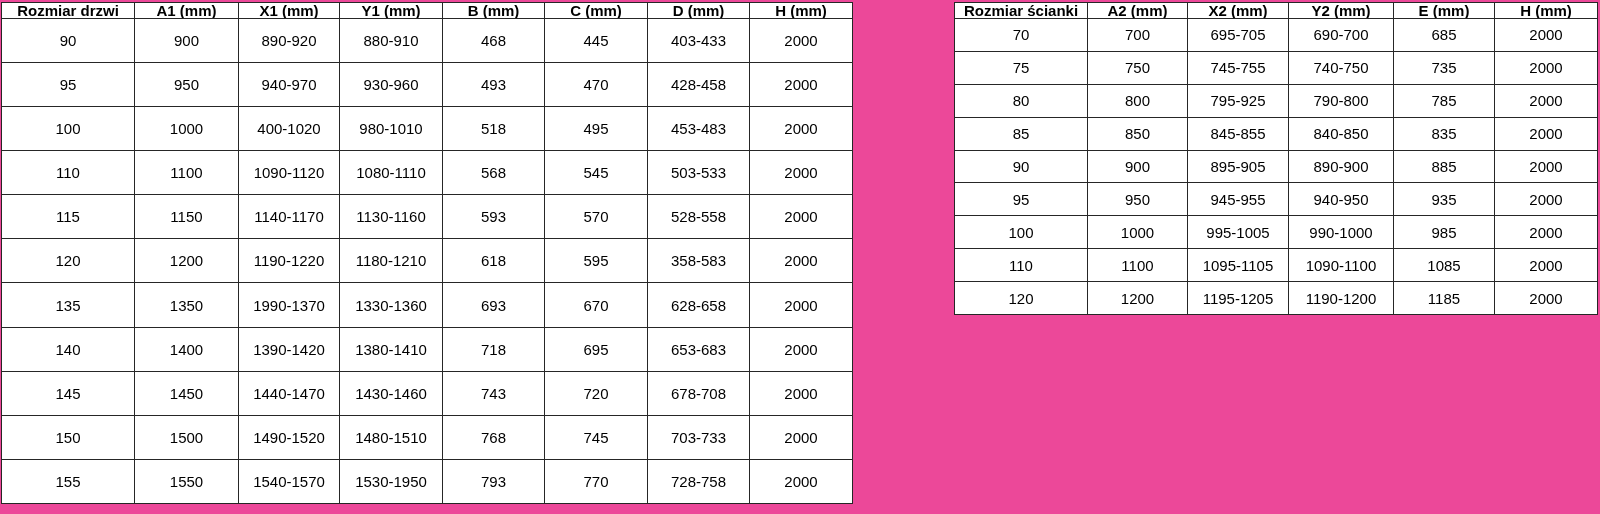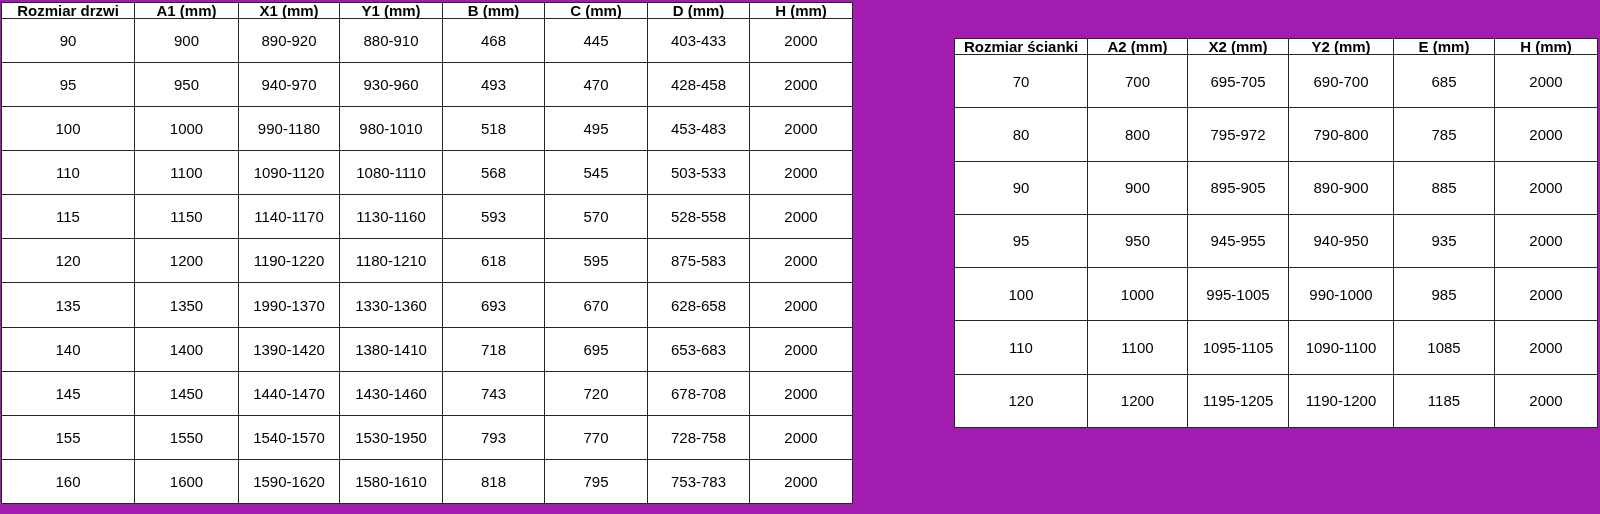--- a/index.html
+++ b/index.html
@@ -9,21 +9,21 @@
     width: 1600px;
     height: 514px;
     overflow: hidden;
     font-family: "Liberation Sans", sans-serif;
     color: #000000;
   }
   .page {
     position: relative;
     width: 1600px;
     height: 514px;
-    background: #a21caf;
+    background: #ec4899;
   }
   table.spec {
     position: absolute;
     border-collapse: collapse;
     table-layout: fixed;
     background: #ffffff;
   }
   table.spec th, table.spec td {
     border: 1px solid #262626;
     text-align: center;
@@ -40,22 +40,21 @@
   #door-table {
     left: 1px;
     top: 2px;
     width: 851px;
     height: 502px;
   }
   #wall-table {
     left: 954px;
     top: 2px;
     width: 643px;
-    height: 390px;
-    margin-top: 36px;
+    height: 313px;
   }
 </style>
 </head>
 <body>
 
 <div class="page">
 
   <table class="spec" id="door-table">
     <colgroup>
       <col style="width:133px">
@@ -96,21 +95,21 @@
           <td>940-970</td>
           <td>930-960</td>
           <td>493</td>
           <td>470</td>
           <td>428-458</td>
           <td>2000</td>
         </tr>
         <tr>
           <td>100</td>
           <td>1000</td>
-          <td>990-1180</td>
+          <td>400-1020</td>
           <td>980-1010</td>
           <td>518</td>
           <td>495</td>
           <td>453-483</td>
           <td>2000</td>
         </tr>
         <tr>
           <td>110</td>
           <td>1100</td>
           <td>1090-1120</td>
@@ -130,21 +129,21 @@
           <td>528-558</td>
           <td>2000</td>
         </tr>
         <tr>
           <td>120</td>
           <td>1200</td>
           <td>1190-1220</td>
           <td>1180-1210</td>
           <td>618</td>
           <td>595</td>
-          <td>875-583</td>
+          <td>358-583</td>
           <td>2000</td>
         </tr>
         <tr>
           <td>135</td>
           <td>1350</td>
           <td>1990-1370</td>
           <td>1330-1360</td>
           <td>693</td>
           <td>670</td>
           <td>628-658</td>
@@ -164,37 +163,37 @@
           <td>145</td>
           <td>1450</td>
           <td>1440-1470</td>
           <td>1430-1460</td>
           <td>743</td>
           <td>720</td>
           <td>678-708</td>
           <td>2000</td>
         </tr>
         <tr>
+          <td>150</td>
+          <td>1500</td>
+          <td>1490-1520</td>
+          <td>1480-1510</td>
+          <td>768</td>
+          <td>745</td>
+          <td>703-733</td>
+          <td>2000</td>
+        </tr>
+        <tr>
           <td>155</td>
           <td>1550</td>
           <td>1540-1570</td>
           <td>1530-1950</td>
           <td>793</td>
           <td>770</td>
           <td>728-758</td>
-          <td>2000</td>
-        </tr>
-        <tr>
-          <td>160</td>
-          <td>1600</td>
-          <td>1590-1620</td>
-          <td>1580-1610</td>
-          <td>818</td>
-          <td>795</td>
-          <td>753-783</td>
           <td>2000</td>
         </tr>
       </tbody>
   </table>
 
   <table class="spec" id="wall-table">
     <colgroup>
       <col style="width:133px">
       <col style="width:100px">
       <col style="width:101px">
@@ -215,25 +214,41 @@
     <tbody>
         <tr>
           <td>70</td>
           <td>700</td>
           <td>695-705</td>
           <td>690-700</td>
           <td>685</td>
           <td>2000</td>
         </tr>
         <tr>
+          <td>75</td>
+          <td>750</td>
+          <td>745-755</td>
+          <td>740-750</td>
+          <td>735</td>
+          <td>2000</td>
+        </tr>
+        <tr>
           <td>80</td>
           <td>800</td>
-          <td>795-972</td>
+          <td>795-925</td>
           <td>790-800</td>
           <td>785</td>
+          <td>2000</td>
+        </tr>
+        <tr>
+          <td>85</td>
+          <td>850</td>
+          <td>845-855</td>
+          <td>840-850</td>
+          <td>835</td>
           <td>2000</td>
         </tr>
         <tr>
           <td>90</td>
           <td>900</td>
           <td>895-905</td>
           <td>890-900</td>
           <td>885</td>
           <td>2000</td>
         </tr>

